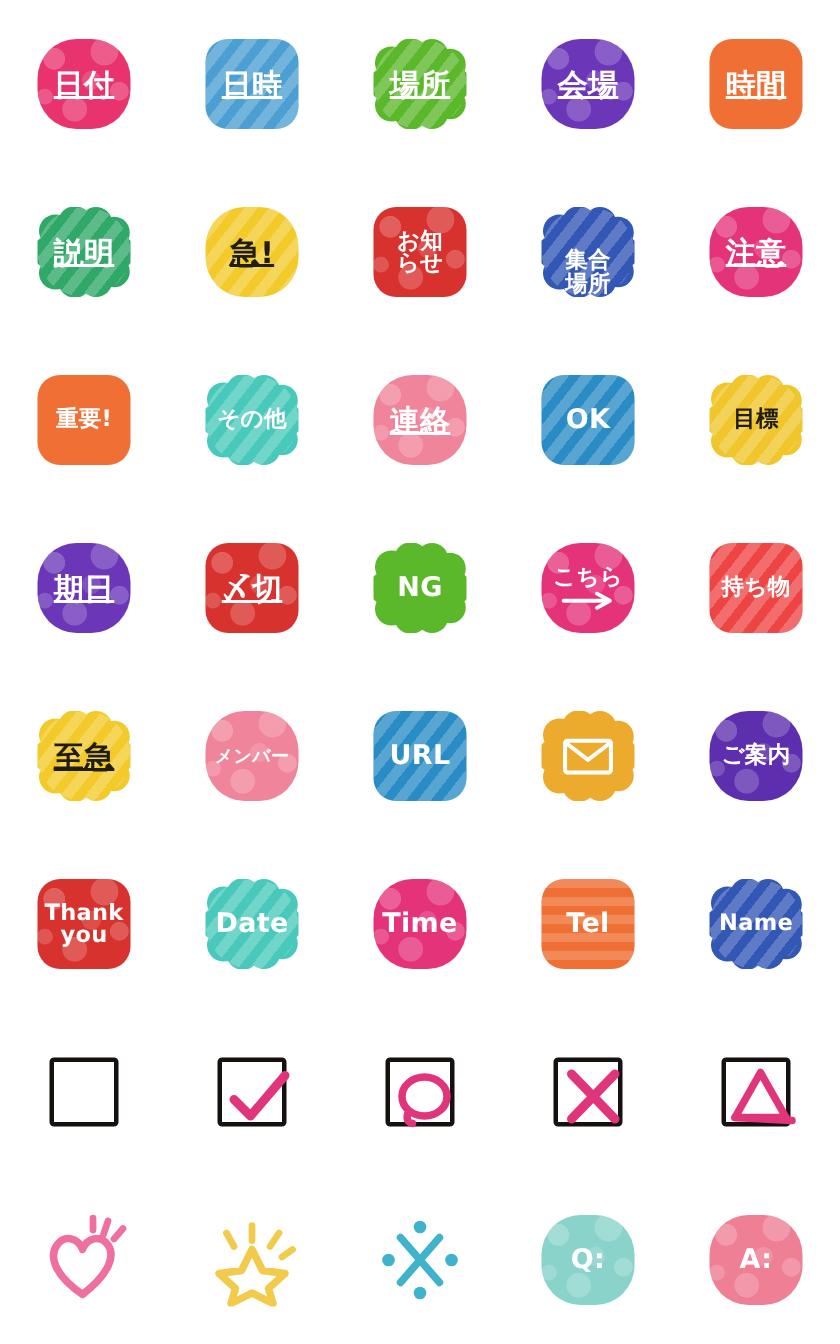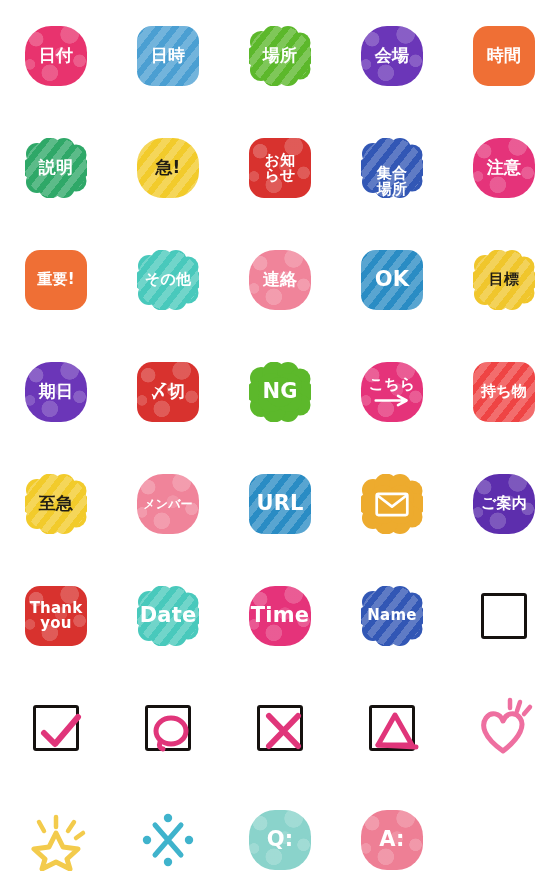--- a/index.html
+++ b/index.html
@@ -77,24 +77,24 @@
     position: relative;
     z-index: 2;
     color: #ffffff;
     font-weight: 700;
     line-height: 1.02;
     text-align: center;
     letter-spacing: .2px;
     white-space: pre-line;
     padding: 0 3px;
   }
-  .jp     { font-size: 17px; }
+  .jp     { font-size: 20px; text-decoration: underline; }
   .jp-sm  { font-size: 15px; }
   .jp-xs  { font-size: 12px; }
-  .lat    { font-size: 21px; }
+  .lat    { font-size: 18px; }
   .lat-sm { font-size: 15px; }
   .dark   { color: #211d14; }
   
   .chk {
     position: relative;
     width: 46px;
     height: 46px;
     background: #ffffff;
     border: 3px solid #15110f;
     border-radius: 3px;
@@ -506,20 +506,28 @@
     </div>
     <div class="cell">
       <div class="sticker shape-squircle" style="background: rgb(229, 51, 122);">
         <div class="tex tex-dots"></div>
         <div style="position: relative; z-index: 2; display: flex; flex-direction: column; align-items: center; justify-content: center;">
           <div class="label lat">Time</div>
         </div>
       </div>
     </div>
     <div class="cell">
+      <div class="sticker shape-rounded" style="background: rgb(239, 111, 53);">
+        <div class="tex tex-hstripes"></div>
+        <div style="position: relative; z-index: 2; display: flex; flex-direction: column; align-items: center; justify-content: center;">
+          <div class="label lat">Tel</div>
+        </div>
+      </div>
+    </div>
+    <div class="cell">
       <div class="sticker" style="overflow: visible;">
         <div style="position: absolute; inset: 0px; z-index: 0;">
           <svg viewBox="0 0 62 60" width="62" height="60" style="position: absolute; inset: 0px;">
             <circle cx="12" cy="16" r="11" fill="#3257b5"></circle>
             <circle cx="25" cy="11" r="11.5" fill="#3257b5"></circle>
             <circle cx="39" cy="11" r="11" fill="#3257b5"></circle>
             <circle cx="51" cy="17" r="10.5" fill="#3257b5"></circle>
             <circle cx="54" cy="30" r="11" fill="#3257b5"></circle>
             <circle cx="51" cy="43" r="10.5" fill="#3257b5"></circle>
             <circle cx="39" cy="49" r="11" fill="#3257b5"></circle>

